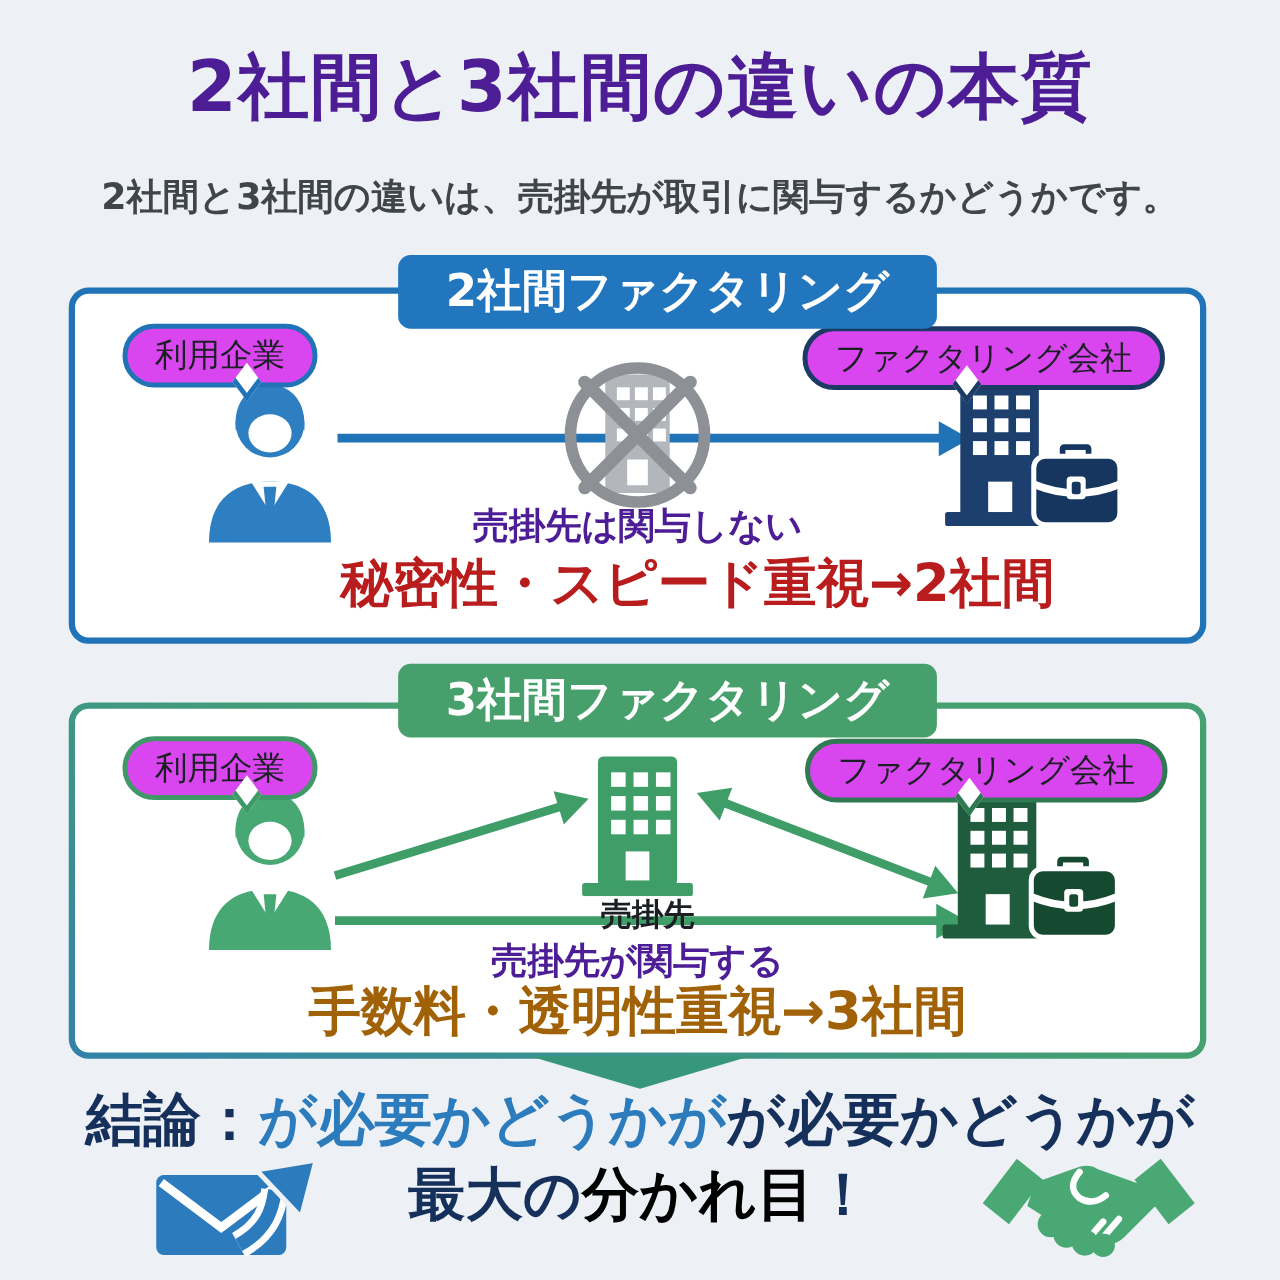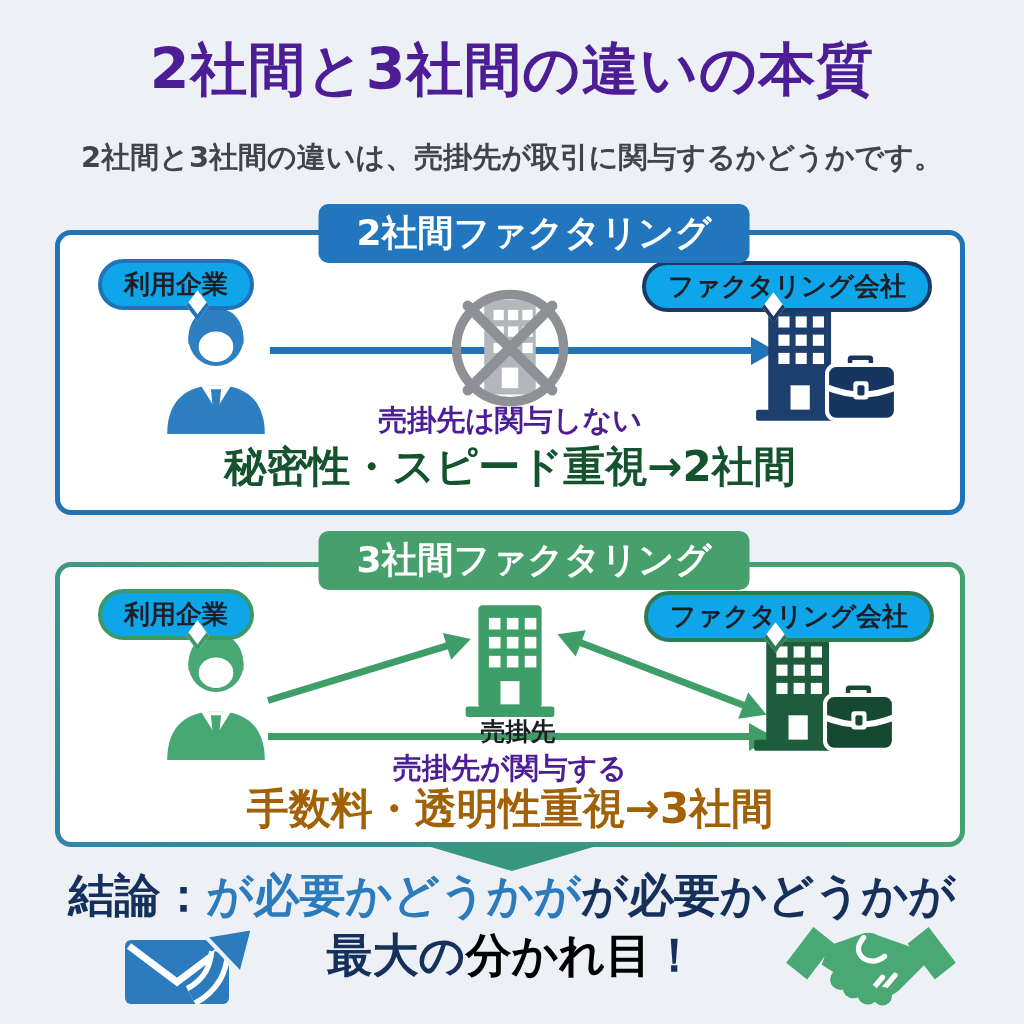--- a/index.html
+++ b/index.html
@@ -33,22 +33,22 @@
   .badge {
     position:absolute; top:-31px; left:50%; transform:translateX(-50%);
     color:#fff; font-size:36px; font-weight:800; white-space:nowrap;
     padding:5px 38px; border-radius:10px; z-index:5;margin-left:24px;
   }
   .badge-blue  { background:#2176bd; }
   .badge-green { background:#47a06b; }
 
   
   .bubble {
-    position:absolute; background:#0ea5e9; border-radius:26px;
-    font-size:26px; font-weight:700; color:#1b1f24;
+    position:absolute; background:#d946ef; border-radius:26px;
+    font-size:26px; font-weight:400; color:#1b1f24;
     padding:4px 22px; white-space:nowrap; z-index:3;
   }
   .bubble::after {
     content:''; position:absolute; bottom:-9px; left:58%;
     width:15px; height:15px; background:#fff;
     transform:rotate(45deg) skew(8deg,8deg);
   }
   .bubble-blue  { border:4px solid #2173b8; }
   .bubble-blue::after  { border-right:4px solid #2173b8; border-bottom:4px solid #2173b8; }
   .bubble-navy  { border:4px solid #1c3a66; }
@@ -76,21 +76,21 @@
 
   
   .note {
     position:absolute; left:0; width:100%; text-align:center;
     font-size:29px; font-weight:700; color:#4c1d95; z-index:2;
   }
   .summary {
     position:absolute; left:0; width:100%; text-align:center;
     font-size:42px; font-weight:900; z-index:2;
   }
-  .summary-navy  { color:#14532d; }
+  .summary-navy  { color:#b91c1c;margin-left:48px; }
   .summary-green { color:#a16207; }
 
   .debtor-label {
     position:absolute; top:148px; left:0; width:100%; text-align:center;
     font-size:25px; font-weight:700; color:#1b1f24; z-index:2;padding-left:16px;
   }
 
   .icon-abs { position:absolute; z-index:2; }
 
   

